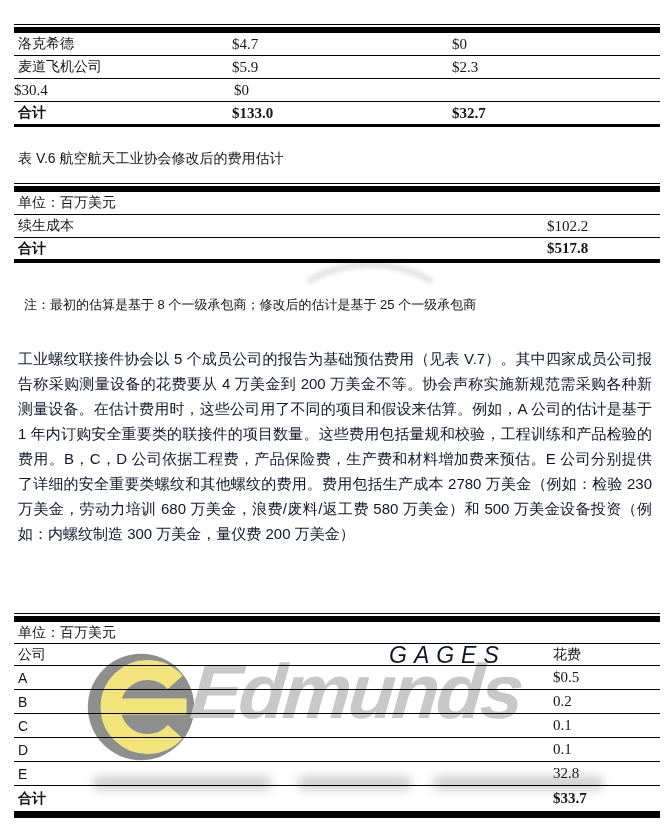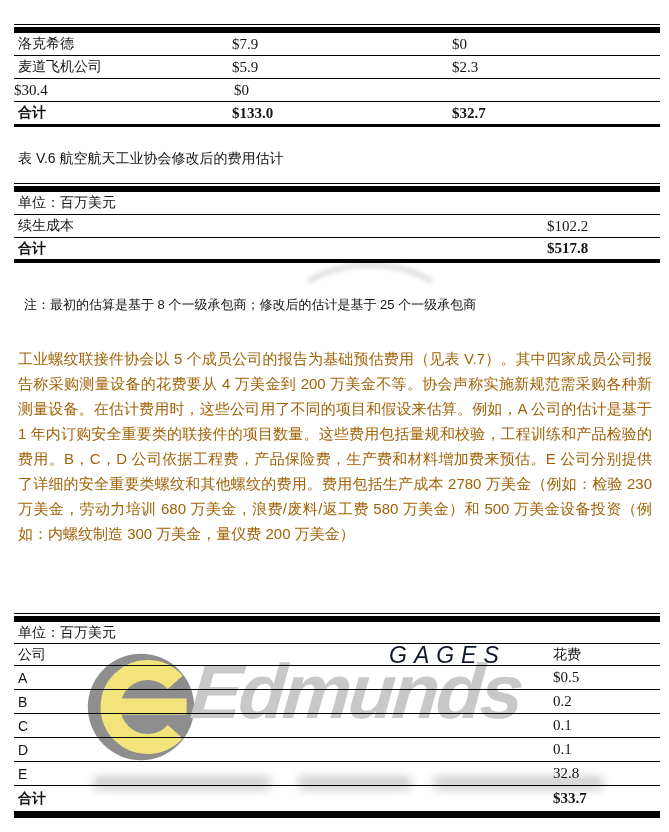--- a/index.html
+++ b/index.html
@@ -47,21 +47,21 @@
   
   #t7 .row{height:24px;}
   #t7 .unitrow,#t7 .headrow{height:22px;}
   #t7 .row.totalrow{height:25px;border-bottom:0;}
   .v7label{flex:1;padding-left:4px;box-sizing:border-box;}
   .v7val{width:107px;}
   #t7 .bottombar{height:7px;background:#000;}
   
   #note{left:24px;top:296px;font-size:13px;white-space:nowrap;}
   #para{left:18px;top:346px;width:634px;font-size:15px;line-height:25px;
-    text-align:justify;color:#a16207;}
+    text-align:justify;color:#0f172a;}
   #cap6{left:18px;top:150px;}
   #cap7{left:18px;top:590px;}
 </style>
 </head>
 <body>
 
 <div id="page">
 
   <div id="wm-arc" class="wm"></div>
   <svg id="wm-logo" class="wm" viewBox="0 0 120 120">
@@ -76,21 +76,21 @@
     <div class="s2"></div>
     <div class="s3"></div>
   </div>
 
   <div id="t1" class="tbl" style="top:11px;margin-top:13px;">
     <div class="dblrule">
         <div class="bar"></div>
       </div>
     <div class="row">
       <div class="cell t1c1 label">洛克希德</div>
-      <div class="cell t1c2 num">$7.9</div>
+      <div class="cell t1c2 num">$4.7</div>
       <div class="cell t1c3 num">$0</div>
     </div>
     <div class="row">
       <div class="cell t1c1 label">麦道飞机公司</div>
       <div class="cell t1c2 num">$5.9</div>
       <div class="cell t1c3 num">$2.3</div>
     </div>
     <div class="row">
       <div class="cell t1c2 num">$30.4</div>
       <div class="cell t1c3 num">$0</div>

